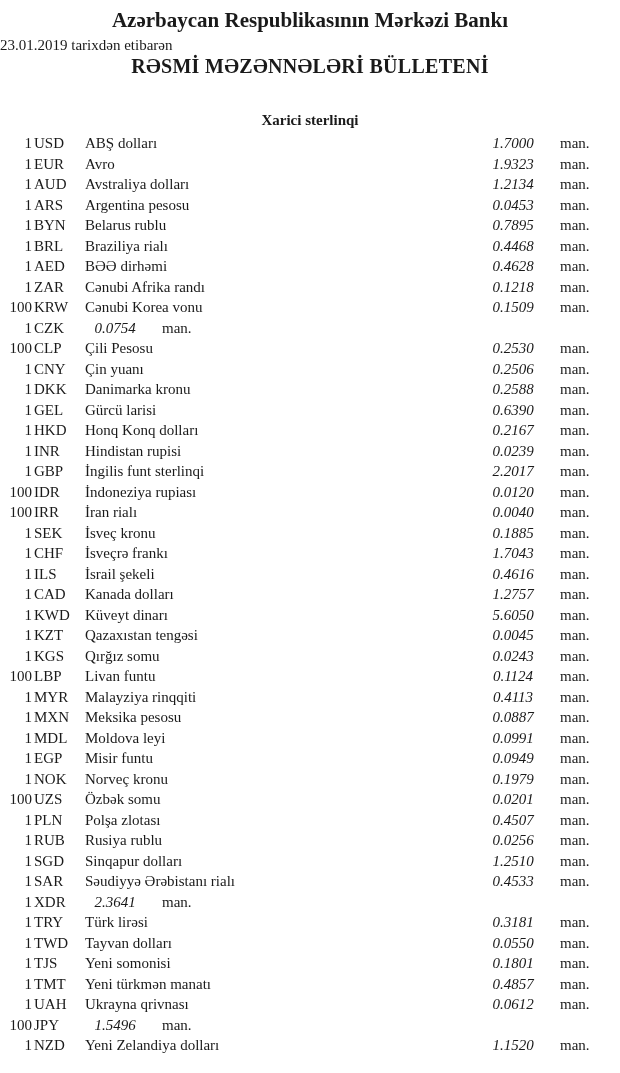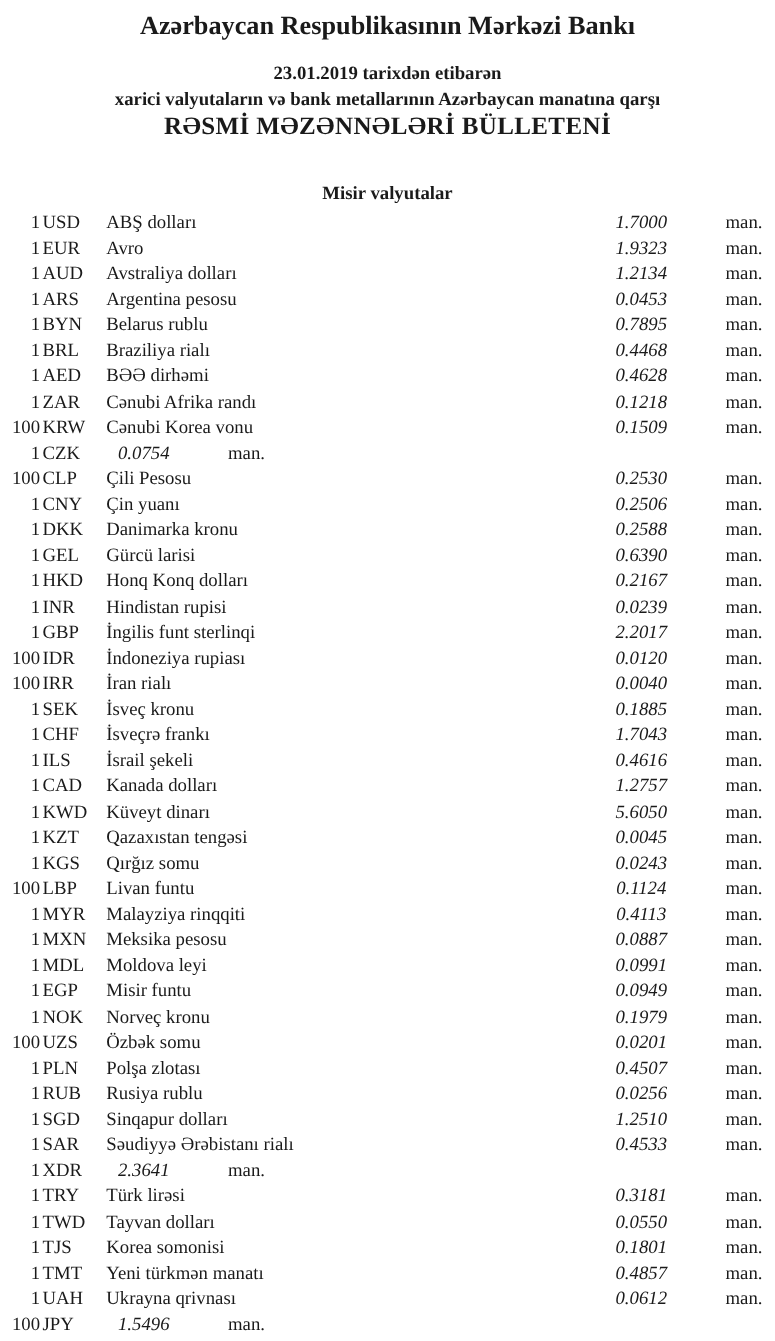--- a/index.html
+++ b/index.html
@@ -20,23 +20,22 @@
   }
   .doc-title {
     font-size: 21px;
     line-height: 24px;
     font-weight: bold;
     text-align: center;
   }
   .doc-date {
     font-size: 15px;
     line-height: 21px;
-    font-weight: bold;
-    text-align: center;
-    margin-top: 17px;
+    font-weight: normal;
+    margin-top: 3px;
   }
   .doc-subtitle {
     font-size: 15px;
     line-height: 21px;
     font-weight: bold;
     text-align: center;
   }
   .doc-bulletin {
     font-size: 20px;
     line-height: 21px;
@@ -83,38 +82,37 @@
   .rate {
     width: 70px;
     text-align: center;
     font-weight: normal;
     font-style: italic;
     flex: none;
   }
   .unit {
     width: 62px;
     padding-left: 12px;
-    text-align: right;
+    text-align: left;
     flex: none;
   }
 </style>
 </head>
 <body>
 
 <div class="page">
 
   <div class="doc-title">Azərbaycan Respublikasının Mərkəzi Bankı</div>
 
   <div class="doc-date">23.01.2019 tarixdən etibarən</div>
 
-  <div class="doc-subtitle">xarici valyutaların və bank metallarının Azərbaycan manatına qarşı</div>
 
   <div class="doc-bulletin">RƏSMİ MƏZƏNNƏLƏRİ BÜLLETENİ</div>
 
-  <div class="section-title">Misir valyutalar</div>
+  <div class="section-title">Xarici sterlinqi</div>
 
   <div class="rates">
   <div class="row">
     <span class="qty">1</span>
     <span class="code">USD</span>
     <span class="name">ABŞ dolları</span>
     <span class="rate">1.7000</span>
     <span class="unit">man.</span>
   </div>
 
@@ -424,21 +422,21 @@
     <span class="qty">1</span>
     <span class="code">TWD</span>
     <span class="name">Tayvan dolları</span>
     <span class="rate">0.0550</span>
     <span class="unit">man.</span>
   </div>
 
   <div class="row">
     <span class="qty">1</span>
     <span class="code">TJS</span>
-    <span class="name">Korea somonisi</span>
+    <span class="name">Yeni somonisi</span>
     <span class="rate">0.1801</span>
     <span class="unit">man.</span>
   </div>
 
   <div class="row">
     <span class="qty">1</span>
     <span class="code">TMT</span>
     <span class="name">Yeni türkmən manatı</span>
     <span class="rate">0.4857</span>
     <span class="unit">man.</span>

